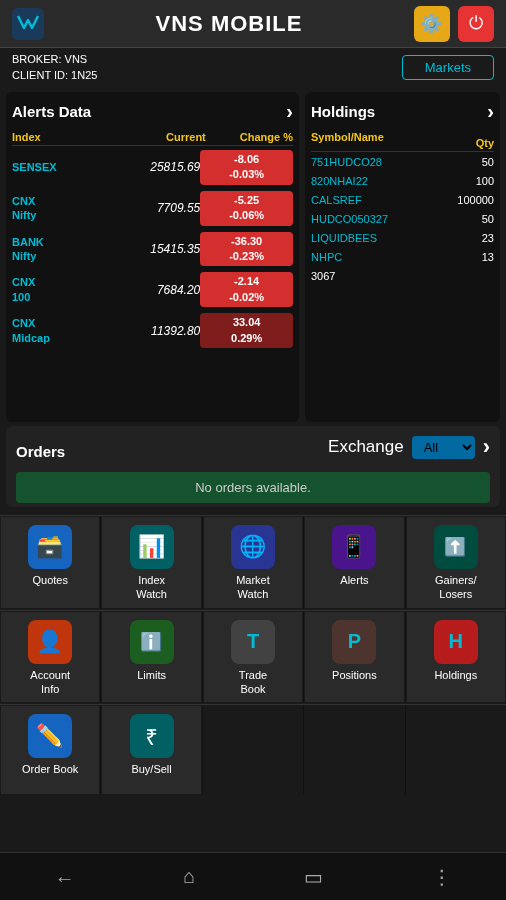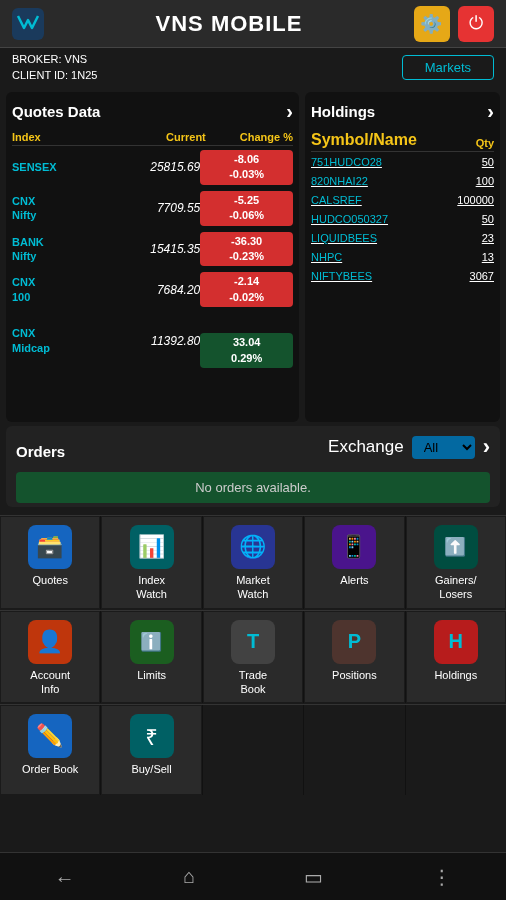--- a/index.html
+++ b/index.html
@@ -149,44 +149,43 @@
     .change-badge {
       flex: 0.9;
       border-radius: 4px;
       padding: 2px 4px;
       font-size: 11px;
       font-weight: bold;
       text-align: center;
       line-height: 1.4;
     }
     .change-red { background: #d32f2f; color: #fff; }
-    .change-green { background: #14532d; color: #fff; margin-top: 20px; }
+    .change-green { background: #7f1d1d; color: #fff; }
 
     
     .holdings-panel {
       width: 195px;
       background: #111;
       border-radius: 6px;
       padding: 8px 6px;
     }
     .holdings-header-row {
       display: flex;
       justify-content: space-between;
       padding: 2px 0;
       border-bottom: 1px solid #333;
       margin-bottom: 4px;
     }
-    .col-symbol { color: #f5c518; font-size: 16px; font-weight: bold; flex: 1; }
+    .col-symbol { color: #f5c518; font-size: 11px; font-weight: bold; flex: 1; }
     .col-qty { color: #f5c518; font-size: 11px; font-weight: bold; text-align: right; margin-top: 6px; }
     .holdings-row {
       display: flex;
       justify-content: space-between;
       margin-bottom: 7px;
       align-items: flex-start;
-      text-decoration: underline;
     }
     .holdings-symbol {
       color: #00bcd4;
       font-size: 11px;
       flex: 1;
     }
     .holdings-qty {
       color: #fff;
       font-size: 11px;
       text-align: right;
@@ -329,21 +328,21 @@
     <div>BROKER: VNS</div>
     <div>CLIENT ID: 1N25</div>
   </div>
   <button class="markets-btn">Markets</button>
 </div>
 
 <div class="panels-row">
 
   <div class="market-panel">
     <div class="panel-header">
-      <span class="panel-title">Quotes Data</span>
+      <span class="panel-title">Alerts Data</span>
       <span class="arrow-right">›</span>
     </div>
     <div class="market-table">
       <div class="market-table-header">
         <span class="col-index">Index</span>
         <span class="col-current">Current</span>
         <span class="col-change">Change %</span>
       </div>
 
       <div id="market-rows">
@@ -414,21 +413,20 @@
     </div>
         <div class="holdings-row">
       <span class="holdings-symbol">LIQUIDBEES</span>
       <span class="holdings-qty">23</span>
     </div>
         <div class="holdings-row">
       <span class="holdings-symbol">NHPC</span>
       <span class="holdings-qty">13</span>
     </div>
         <div class="holdings-row">
-      <span class="holdings-symbol">NIFTYBEES</span>
       <span class="holdings-qty">3067</span>
     </div>
       </div>
   </div>
 </div>
 
 <div class="orders-section">
   <div class="orders-header">
     <span class="orders-title">Orders</span>
     <div class="exchange-row">

